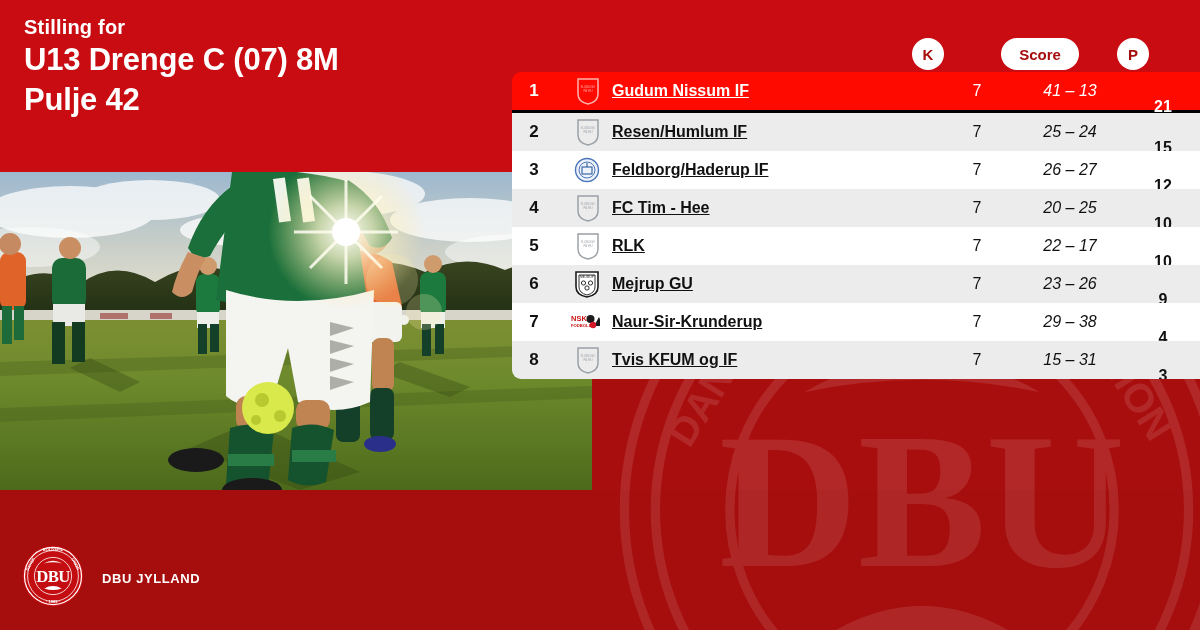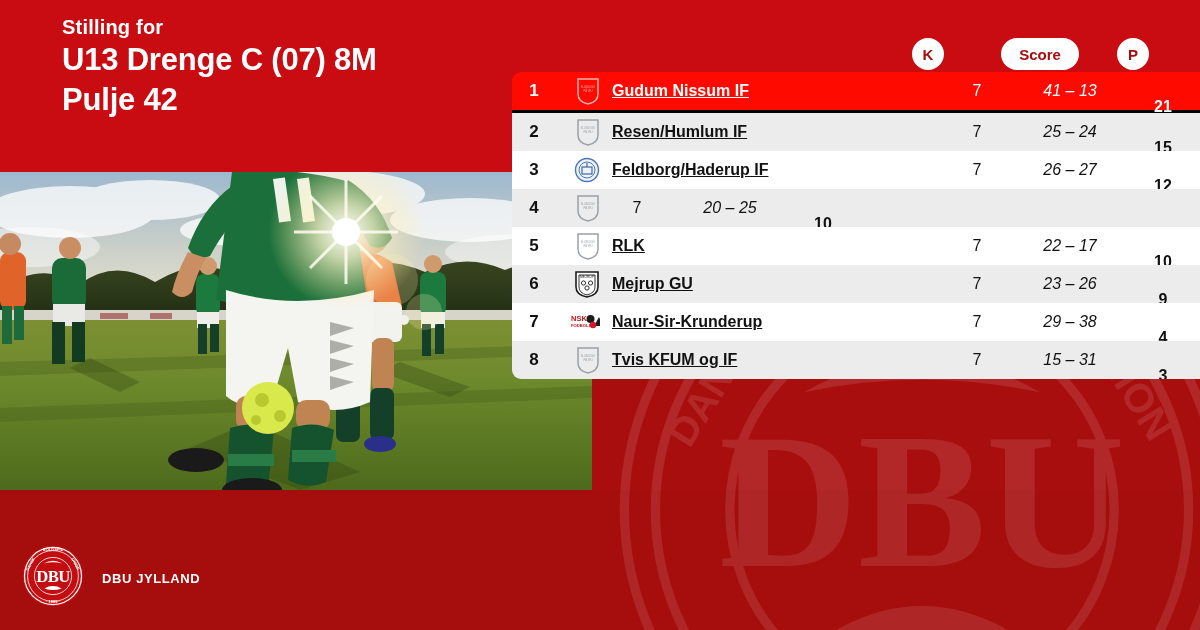--- a/index.html
+++ b/index.html
@@ -26,21 +26,21 @@
     position:absolute; left:0; top:0; width:1200px; height:490px;
     background:#A90E0E;
   }
   .bg-header-block{
     position:absolute; left:0; top:0; width:1200px; height:172px;
     background:#C80C11;
   }
 
   
   .title-wrap{
-    position:absolute; left:24px; top:14px; width:460px; z-index:6;margin-left:38px;
+    position:absolute; left:24px; top:14px; width:460px; z-index:6;
   }
   .title-small{
     color:#fff; font-size:20px; font-weight:bold; letter-spacing:.2px;
     line-height:26px;
   }
   .title-big{
     color:#ffffff; font-size:31px; font-weight:bold; line-height:40px;
     letter-spacing:-.2px;
   }
 
@@ -386,20 +386,21 @@
     </div>
     <div class="row alt">
       <div class="c-rank">4</div>
       <div class="c-logo">
         <svg width="24" height="28" viewBox="0 0 24 28">
           <path d="M2 2 h20 v15 q0 8 -10 10 q-10 -2 -10 -10 Z" fill="none" stroke="#9aa0a6" stroke-width="1.5"></path>
           <text x="12" y="11" font-size="2.6" text-anchor="middle" font-family="Liberation Sans, sans-serif" fill="#9aa0a6">KLUBLOGO</text>
           <text x="12" y="15" font-size="2.6" text-anchor="middle" font-family="Liberation Sans, sans-serif" fill="#9aa0a6">PÅ VEJ</text>
         </svg>
       </div>
+      <div class="c-team">FC Tim - Hee</div>
       <div class="c-k">7</div>
       <div class="c-score">20 – 25</div>
       <div class="c-p">10</div>
     </div>
     <div class="row">
       <div class="c-rank">5</div>
       <div class="c-logo">
         <svg width="24" height="28" viewBox="0 0 24 28">
           <path d="M2 2 h20 v15 q0 8 -10 10 q-10 -2 -10 -10 Z" fill="none" stroke="#9aa0a6" stroke-width="1.5"></path>
           <text x="12" y="11" font-size="2.6" text-anchor="middle" font-family="Liberation Sans, sans-serif" fill="#9aa0a6">KLUBLOGO</text>

